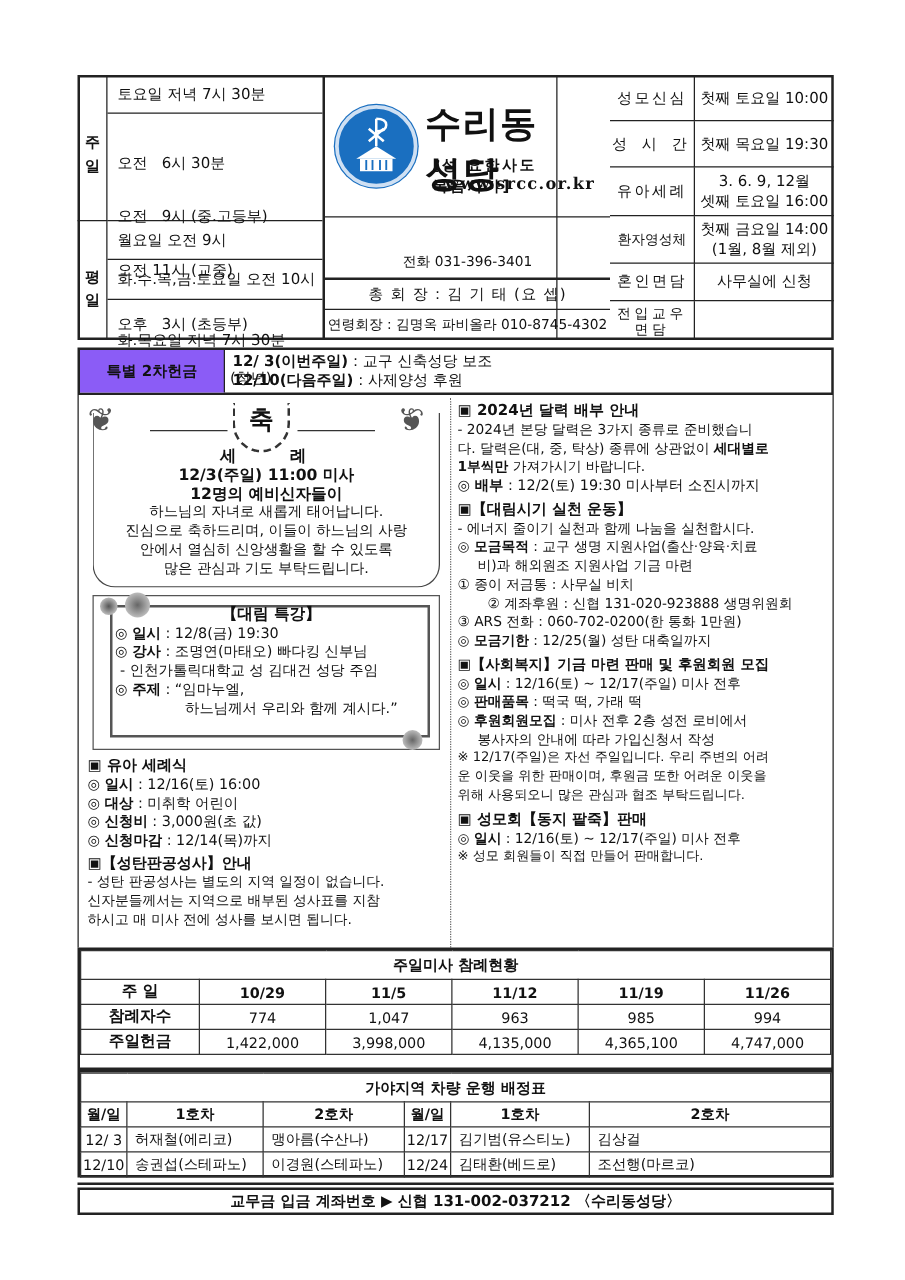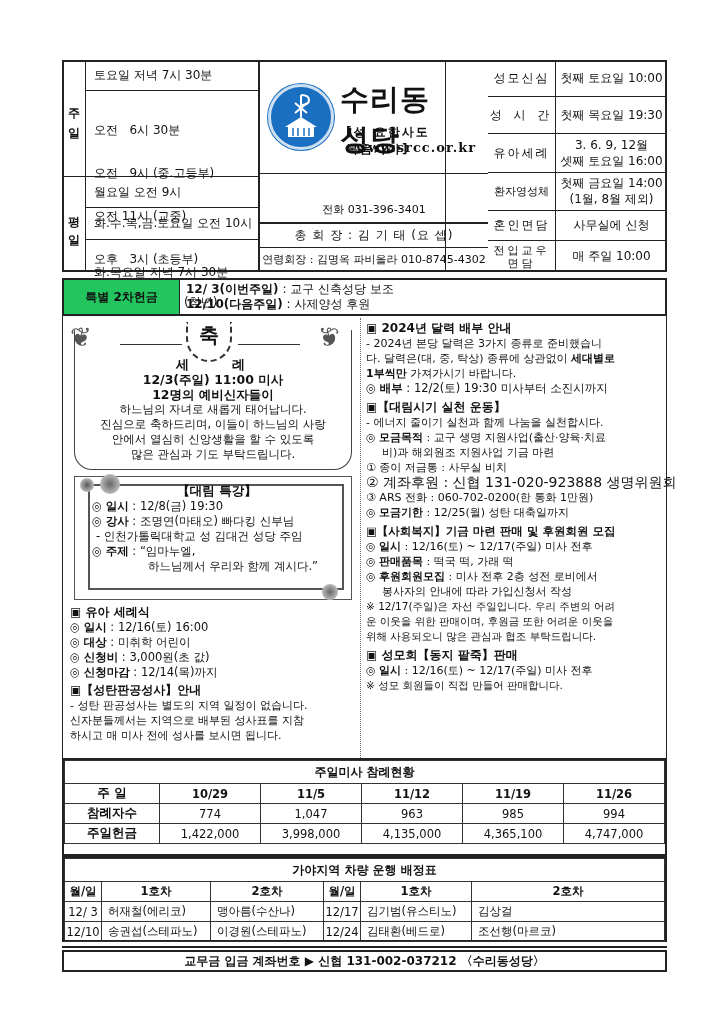--- a/index.html
+++ b/index.html
@@ -77,25 +77,24 @@
     <div>셋째 토요일 16:00</div>
   </div>
   <div class="cell center t11" style="left:0;top:113px;width:68px;height:38px;border-right:1px solid #222;border-bottom:1px solid #222;">환자영성체</div>
   <div class="abs t12" style="left:68px;top:113px;width:111px;height:38px;border-bottom:1px solid #222;text-align:center;padding-top:2px;line-height:16px;">
     <div>첫째 금요일 14:00</div>
     <div>(1월, 8월 제외)</div>
   </div>
   <div class="cell center t12" style="left:0;top:151px;width:68px;height:30px;border-right:1px solid #222;border-bottom:1px solid #222;letter-spacing:2px;">혼인면담</div>
   <div class="cell center t12" style="left:68px;top:151px;width:111px;height:30px;border-bottom:1px solid #222;">사무실에 신청</div>
   <div class="cell center t11" style="left:0;top:181px;width:68px;height:31px;border-right:1px solid #222;padding:0 4px;letter-spacing:3px;line-height:13px;">전입교우면담</div>
-  <div class="cell center t12" style="left:68px;top:181px;width:111px;height:31px;">매 주일 10:00</div>
 </div>
 
 <div class="abs thick" style="left:62px;top:278px;width:605px;height:38px;">
-  <div class="cell center bold t12" style="left:0;top:0;width:116px;height:34px;background:#22c55e;border-right:1px solid #222;">특별 2차헌금</div>
+  <div class="cell center bold t12" style="left:0;top:0;width:116px;height:34px;background:#8b5cf6;border-right:1px solid #222;">특별 2차헌금</div>
   <div class="abs t12" style="left:122px;top:2px;line-height:15px;">
     <div><span class="bold">12/ 3(이번주일)</span><span> : 교구 신축성당 보조</span></div>
     <div><span class="bold">12/10(다음주일)</span><span> : 사제양성 후원</span></div>
   </div>
 </div>
 
 <div class="abs" style="left:62px;top:316px;width:605px;height:442px;border-left:1px solid #222;border-right:1px solid #222;"></div>
 <div class="abs" style="left:360px;top:318px;height:440px;border-left:1px dotted #666;"></div>
 
 <div class="abs" style="left:74px;top:330px;width:278px;height:140px;border:1px solid #444;border-top:none;border-radius:0 0 18px 18px;"></div>
@@ -147,21 +146,21 @@
   <div class="ln" style="font-size:11px;">- 2024년 본당 달력은 3가지 종류로 준비했습니</div>
   <div class="ln" style="font-size:11px;"><span>다. 달력은(대, 중, 탁상) 종류에 상관없이 </span><b>세대별로</b></div>
   <div class="ln" style="font-size:11px;"><b>1부씩만</b><span> 가져가시기 바랍니다.</span></div>
   <div class="ln">◎ <b>배부</b><span> : 12/2(토) 19:30 미사부터 소진시까지</span></div>
 
   <div class="sec-head" style="margin-top:3px;">▣【대림시기 실천 운동】</div>
   <div class="ln" style="font-size:11px;">- 에너지 줄이기 실천과 함께 나눔을 실천합시다.</div>
   <div class="ln" style="font-size:11px;">◎ <b>모금목적</b><span> : 교구 생명 지원사업(출산·양육·치료</span></div>
   <div class="ln" style="font-size:11px;padding-left:16px;">비)과 해외원조 지원사업 기금 마련</div>
   <div class="ln" style="font-size:11px;">① 종이 저금통 : 사무실 비치</div>
-  <div class="ln" style="font-size:14px;">② 계좌후원 : 신협 131-020-923888 생명위원회</div>
+  <div class="ln" style="font-size:11px;margin-left:24px;">② 계좌후원 : 신협 131-020-923888 생명위원회</div>
   <div class="ln" style="font-size:11px;">③ ARS 전화 : 060-702-0200(한 통화 1만원)</div>
   <div class="ln" style="font-size:11px;">◎ <b>모금기한</b><span> : 12/25(월) 성탄 대축일까지</span></div>
 
   <div class="sec-head" style="margin-top:3px;font-size:11.5px;">▣【사회복지】기금 마련 판매 및 후원회원 모집</div>
   <div class="ln" style="font-size:11px;">◎ <b>일시</b><span> : 12/16(토) ~ 12/17(주일) 미사 전후</span></div>
   <div class="ln" style="font-size:11px;">◎ <b>판매품목</b><span> : 떡국 떡, 가래 떡</span></div>
   <div class="ln" style="font-size:11px;">◎ <b>후원회원모집</b><span> : 미사 전후 2층 성전 로비에서</span></div>
   <div class="ln" style="font-size:11px;padding-left:16px;">봉사자의 안내에 따라 가입신청서 작성</div>
   <div class="ln" style="font-size:10.5px;">※ 12/17(주일)은 자선 주일입니다. 우리 주변의 어려</div>
   <div class="ln" style="font-size:10.5px;">운 이웃을 위한 판매이며, 후원금 또한 어려운 이웃을</div>

